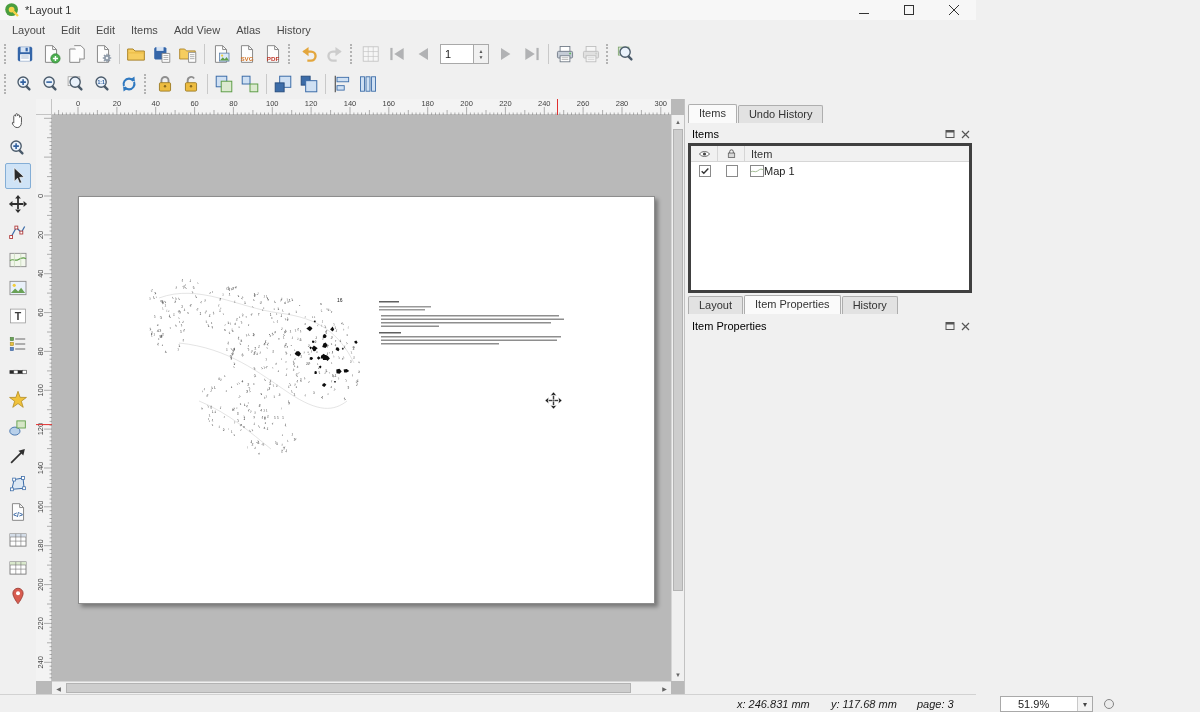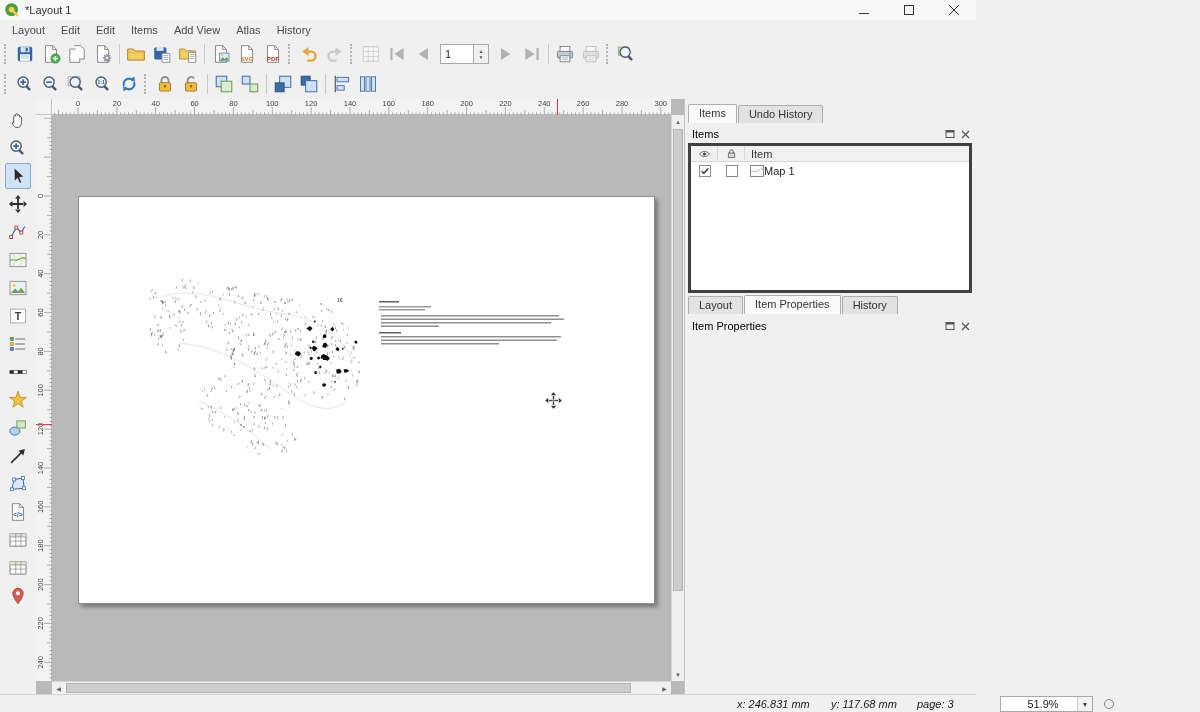--- a/index.html
+++ b/index.html
@@ -63,21 +63,21 @@
 .it-col3{flex:1;display:flex;align-items:center;padding-left:6px;color:#333;}
 .it-row{display:flex;height:17px;align-items:center;}
 .it-cell1,.it-cell2{width:27px;display:flex;justify-content:center;}
 .it-cell3{flex:1;display:flex;align-items:center;padding-left:5px;}
 .cb{width:12px;height:12px;background:#fff;border:1px solid #8a8a8a;display:inline-flex;align-items:center;justify-content:center;}
 .maprowicon{display:flex;}
 
 .statusbar{position:absolute;left:0;right:0;bottom:0;height:18px;background:#f0f0f0;border-top:1px solid #d2d2d2;}
 .sb{position:absolute;top:3px;color:#1a1a1a;font-style:italic;}
 .zoomcombo{position:absolute;left:1000px;top:1px;width:93px;height:16px;background:#fff;border:1px solid #a9a9a9;display:flex;align-items:center;}
-.zc-text{padding-left:8px;flex:1;color:#1a1a1a;text-align:center;}
+.zc-text{padding-left:17px;flex:1;color:#1a1a1a;}
 .zc-arrow{width:15px;height:100%;border-left:1px solid #c9c9c9;display:flex;align-items:center;justify-content:center;font-size:8px;color:#444;background:#f3f3f3;}
 .zoomslider{position:absolute;left:1102px;right:8px;top:0;height:18px;}
 .zs-track{position:absolute;left:0;right:0;top:8px;height:2px;background:#a3a3a3;}
 .zs-handle{position:absolute;left:2px;top:4px;width:10px;height:10px;border-radius:50%;background:#ececec;border:1px solid #848484;}
 </style>
 </head>
 <body>
 
 <div id="app">
 

